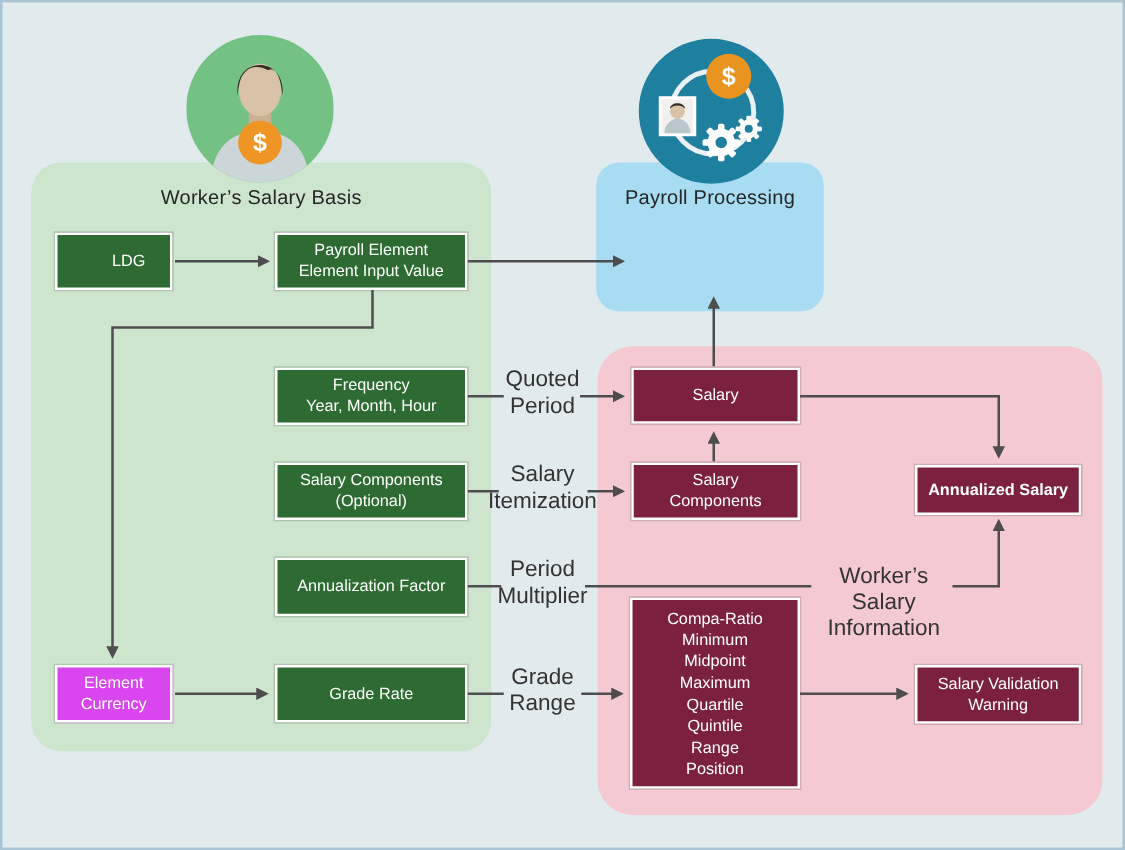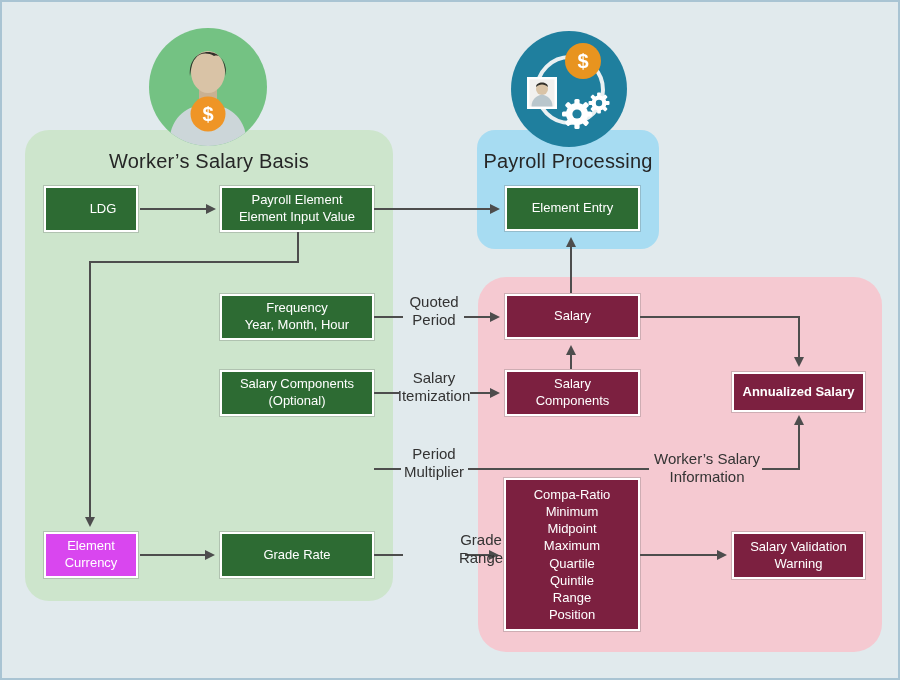--- a/index.html
+++ b/index.html
@@ -7,36 +7,36 @@
     position:relative;width:900px;height:680px;box-sizing:border-box;
     background:#e1eaed;border:2px solid #a9c4d3;overflow:hidden;
     font-family:"Liberation Sans",sans-serif;
   }
   .panel{position:absolute;z-index:1;}
   .panel-green{left:23px;top:128px;width:368px;height:471px;background:#cde5cc;border-radius:24px;}
   .panel-blue{left:475px;top:128px;width:182px;height:119px;background:#a7dcf2;border-radius:18px;}
   .panel-pink{left:476px;top:275px;width:404px;height:375px;background:#f5c9d1;border-radius:28px;}
   .panel-title{
     position:absolute;left:0;right:0;top:20px;text-align:center;
-    font-size:20px;color:#262626;letter-spacing:.2px;
+    font-size:16px;color:#262626;letter-spacing:.2px;
   }
   .arrows{position:absolute;left:0;top:0;z-index:2;pointer-events:none;}
   .node{
     position:absolute;z-index:3;box-sizing:border-box;
     border:2px solid #ffffff;box-shadow:0 0 0 1px rgba(90,90,90,.25);
     color:#ffffff;font-size:13px;line-height:1.3;text-align:center;
     display:flex;align-items:center;justify-content:center;
     white-space:pre-line;padding:2px 4px;
   }
   .box-green{background:#2d6b33;}
   .box-maroon{background:#7c2040;}
   .box-orange{background:#d946ef;}
   .clabel{
     position:absolute;z-index:3;text-align:center;white-space:pre-line;
-    font-size:15px;line-height:1.18;color:#333333;
+    font-size:18px;line-height:1.18;color:#333333;
   }
   .badge{position:absolute;z-index:4;}
 </style>
 </head>
 <body>
 
 <div class="stage">
 
   <div class="panel panel-green">
     <div class="panel-title">Worker’s Salary Basis</div>
@@ -73,24 +73,24 @@
     </g>
   </svg>
 
   <div class="node box-green" style="left:42px;top:184px;width:94px;height:46px;padding-left:28px;">LDG</div>
   <div class="node box-green" style="left:218px;top:184px;width:154px;height:46px;">Payroll Element
 Element Input Value</div>
   <div class="node box-green" style="left:218px;top:292px;width:154px;height:46px;">Frequency
 Year, Month, Hour</div>
   <div class="node box-green" style="left:218px;top:368px;width:154px;height:46px;">Salary Components
 (Optional)</div>
+  <div class="node box-green" style="left:218px;top:444px;width:154px;height:47px;">Annualization Factor</div>
   <div class="node box-green" style="left:218px;top:530px;width:154px;height:46px;">Grade Rate</div>
   <div class="node box-orange" style="left:42px;top:530px;width:94px;height:46px;">Element
 Currency</div>
-  <div class="node box-green" style="left:503px;top:184px;width:135px;height:45px;">Element Entry</div>
   <div class="node box-maroon" style="left:503px;top:292px;width:135px;height:45px;">Salary</div>
   <div class="node box-maroon" style="left:503px;top:368px;width:135px;height:46px;">Salary
 Components</div>
   <div class="node box-maroon" style="left:502px;top:476px;width:136px;height:153px;line-height:1.32;">Compa-Ratio
 Minimum
 Midpoint
 Maximum
 Quartile
 Quintile
 Range
@@ -98,21 +98,21 @@
   <div class="node box-maroon" style="left:730px;top:370px;width:133px;height:40px;font-weight:bold;">Annualized Salary</div>
   <div class="node box-maroon" style="left:730px;top:530px;width:133px;height:47px;">Salary Validation
 Warning</div>
 
   <div class="clabel" style="left:392px;top:291px;width:80px;">Quoted
 Period</div>
   <div class="clabel" style="left:384px;top:367px;width:96px;">Salary
 Itemization</div>
   <div class="clabel" style="left:384px;top:443px;width:96px;">Period
 Multiplier</div>
-  <div class="clabel" style="left:392px;top:529px;width:80px;padding-left:47px;">Grade
+  <div class="clabel" style="left:392px;top:529px;width:80px;">Grade
 Range</div>
   <div class="clabel" style="left:642px;top:448px;width:126px;text-align:center;">Worker’s Salary
 Information</div>
 
   <svg class="badge" style="left:147px;top:26px;" width="118" height="118" viewBox="0 0 118 118">
     <defs>
         <clipPath id="clipA">
           <circle cx="59" cy="59" r="59"></circle>
         </clipPath>
       </defs>

